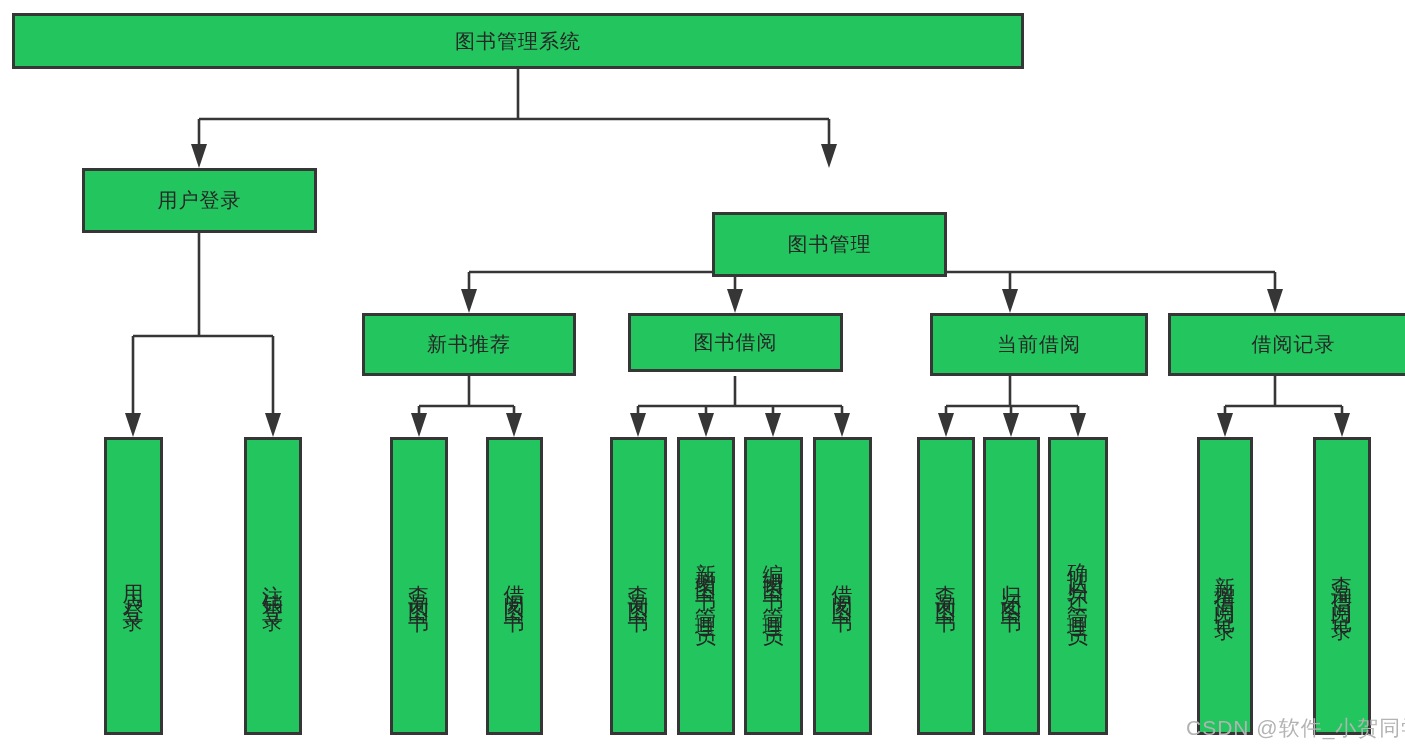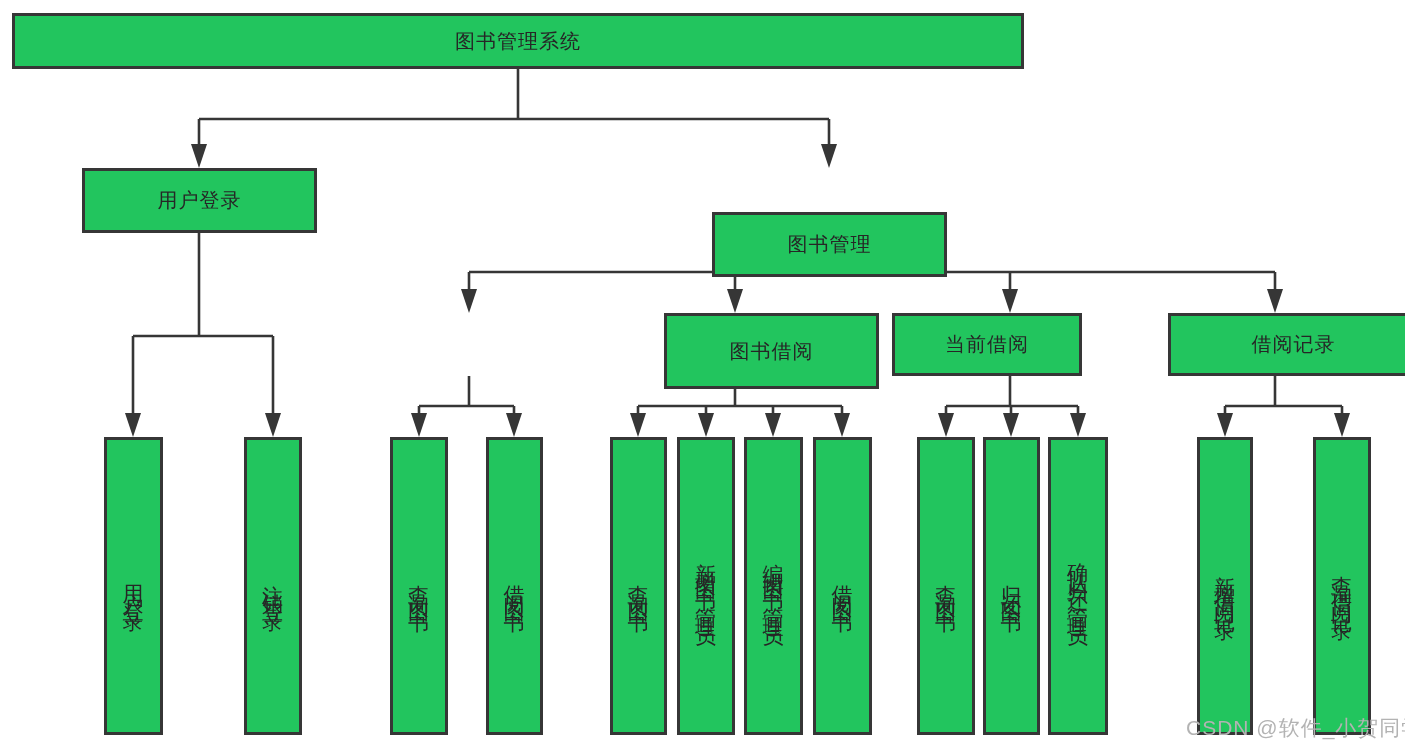--- a/index.html
+++ b/index.html
@@ -152,24 +152,27 @@
     <span>图书管理系统</span>
   </div>
 
   <div class="node h" style="left:82px; top:168px; width:235px; height:65px;">
     <span>用户登录</span>
   </div>
   <div class="node h" style="left:712px; top:168px; width:235px; height:65px;margin-top:44px;">
     <span>图书管理</span>
   </div>
 
-  <div class="node h" style="left:628px; top:313px; width:215px; height:76px;margin-left:36px;">
+  <div class="node h" style="left:362px; top:313px; width:214px; height:63px;">
+    <span>新书推荐</span>
+  </div>
+  <div class="node h" style="left:628px; top:313px; width:215px; height:59px;">
     <span>图书借阅</span>
   </div>
-  <div class="node h" style="left:892px; top:313px; width:190px; height:63px;">
+  <div class="node h" style="left:930px; top:313px; width:218px; height:63px;">
     <span>当前借阅</span>
   </div>
   <div class="node h" style="left:1168px; top:313px; width:251px; height:63px;">
     <span>借阅记录</span>
   </div>
 
   <div class="node v" style="left:104px; top:437px; width:59px; height:298px;">
     <span>用户登录</span>
   </div>
   <div class="node v" style="left:244px; top:437px; width:58px; height:298px;">

